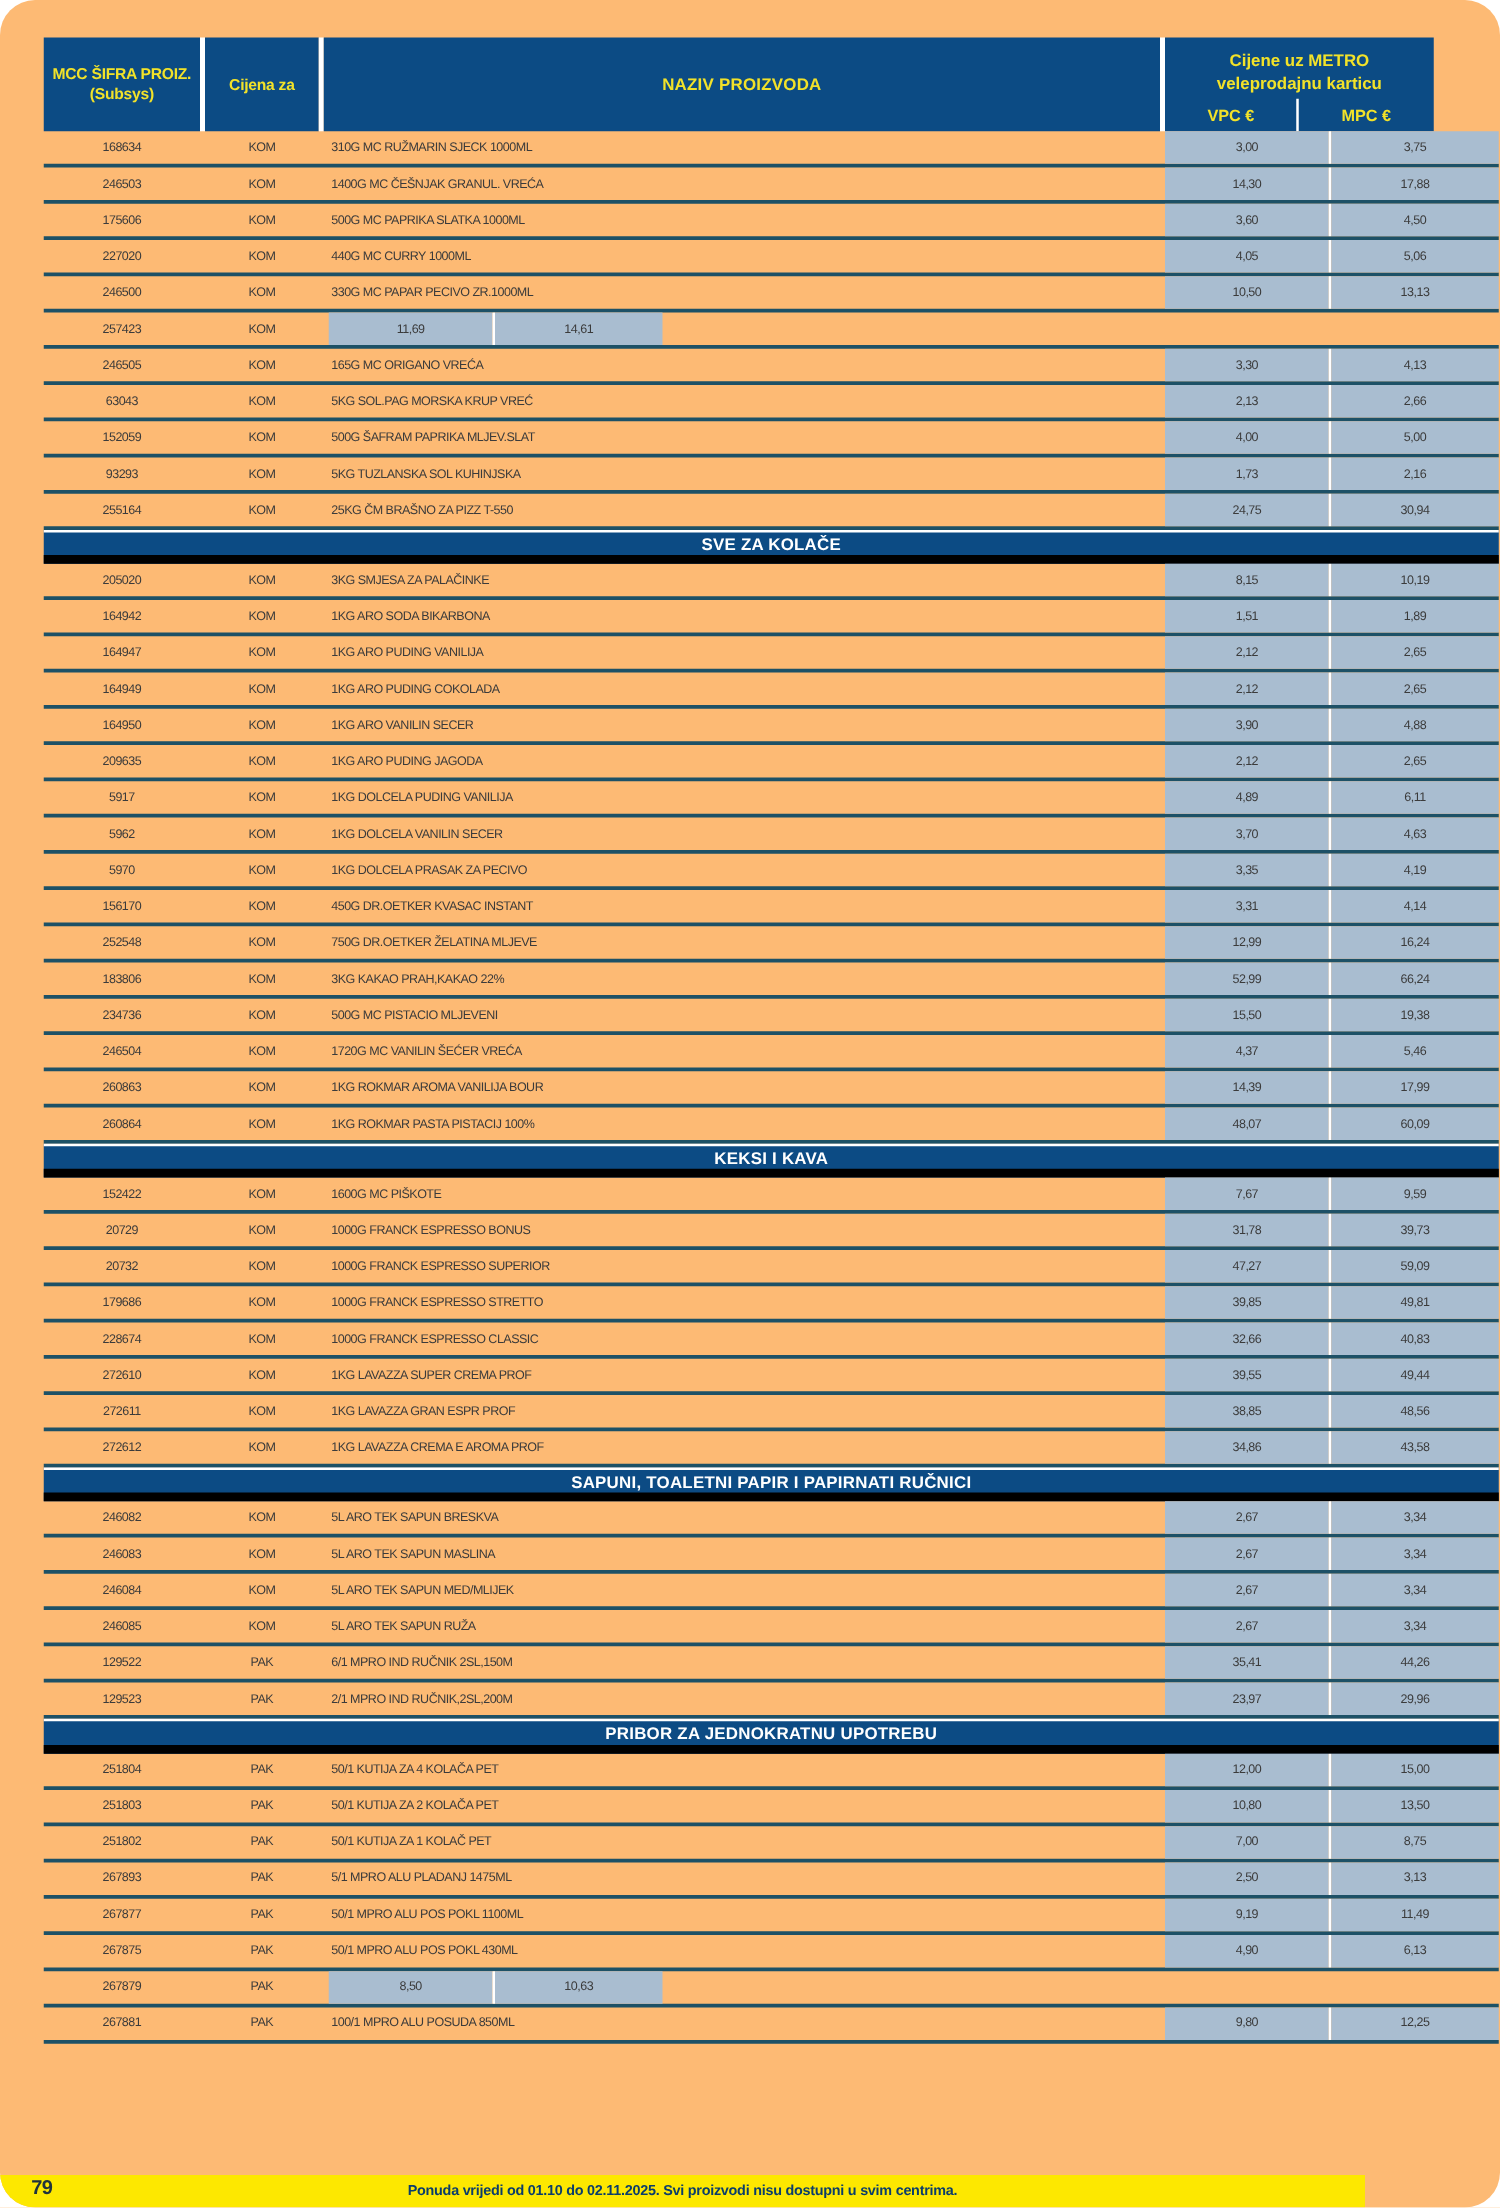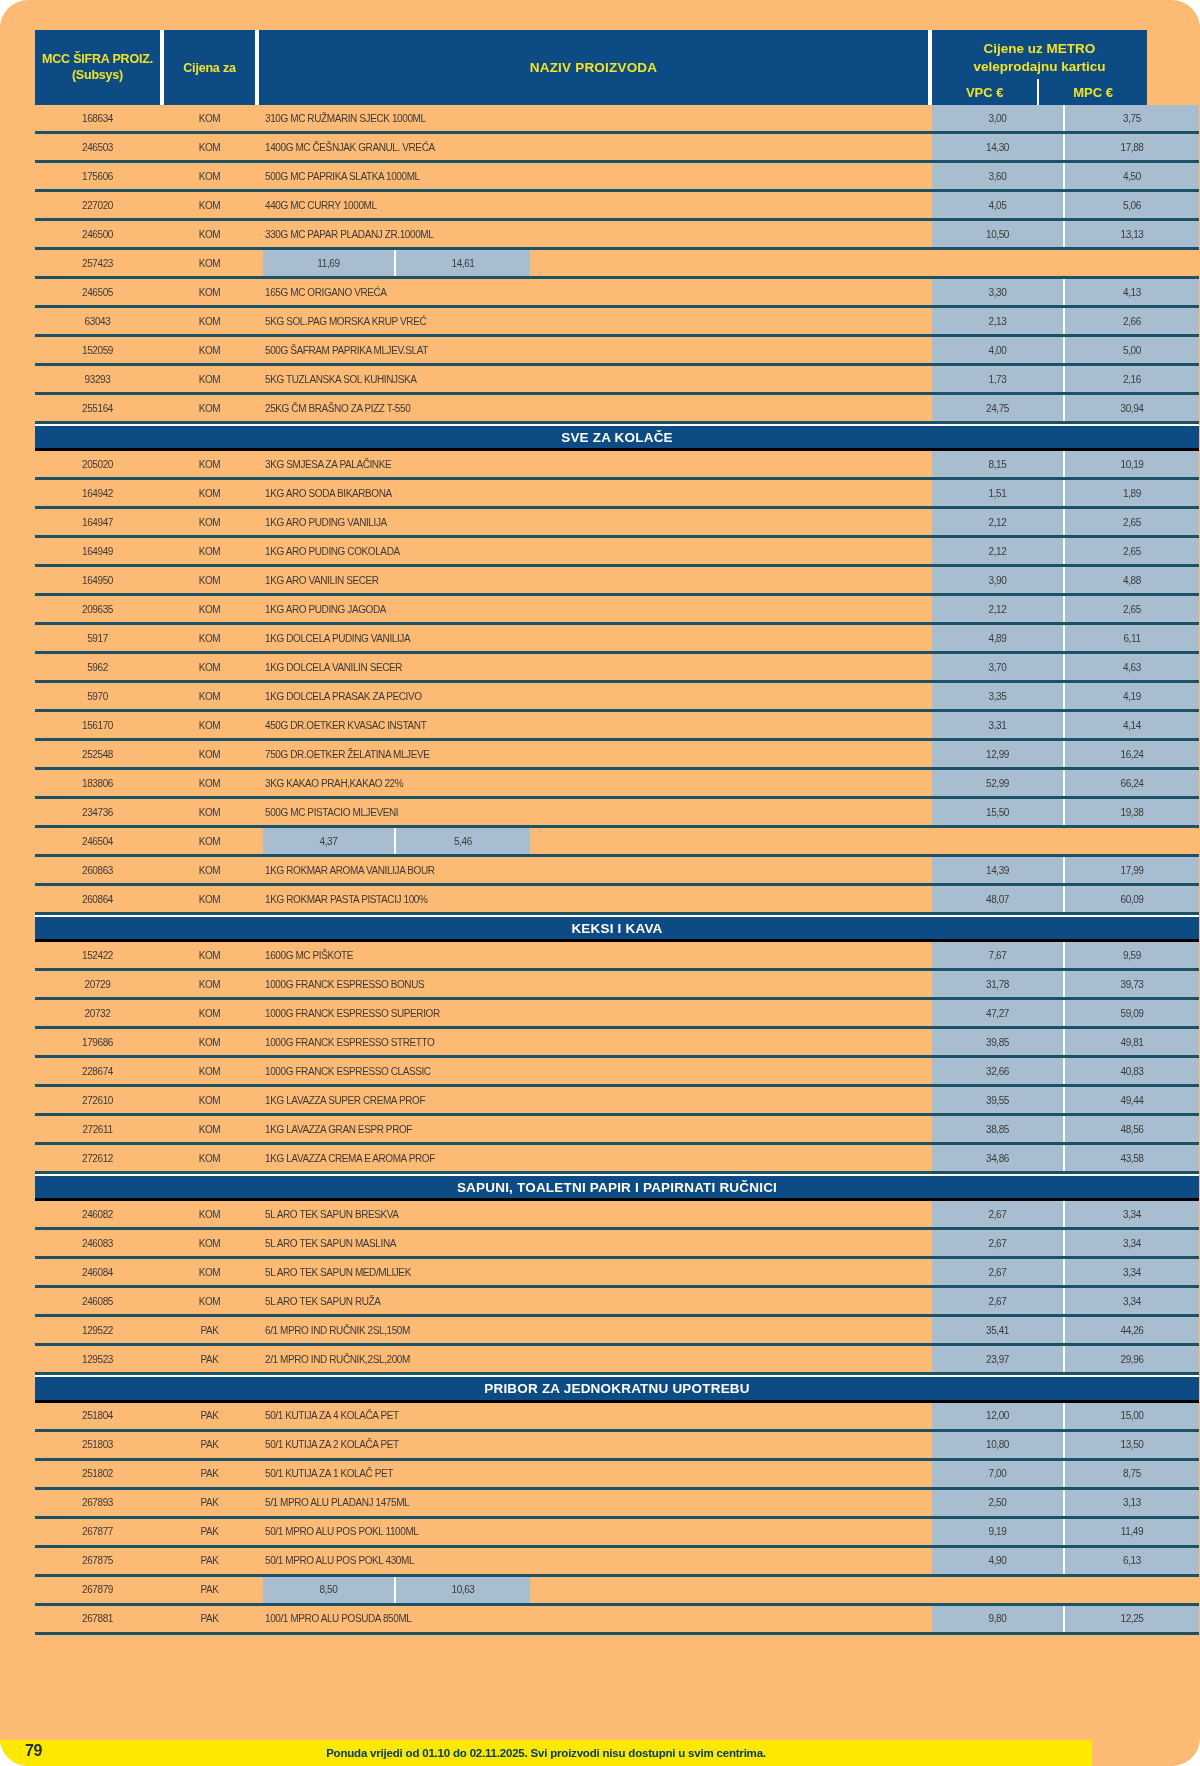--- a/index.html
+++ b/index.html
@@ -44,21 +44,21 @@
   .c{display:flex;align-items:center;justify-content:center;}
   .c-code{width:125px;}
   .c-gap{width:4px;}
   .c-unit{width:91px;}
   .c-name{width:669px;justify-content:flex-start;padding-left:6px;}
   .c-vpc{width:131px;background:var(--price-bg);}
   .c-div{width:2px;background:#fff;}
   .c-mpc{width:134px;background:var(--price-bg);}
 
   .section-band{height:27.17px;background:var(--blue);border-top:2px solid #fff;
-      border-bottom:3px solid #000000;display:flex;align-items:center;justify-content:center;
+      border-bottom:7px solid #000000;display:flex;align-items:center;justify-content:center;
       color:#ffffff;font-weight:bold;font-size:13.5px;letter-spacing:0.2px;}
 
   
   .footer{position:absolute;left:0;top:1740px;width:1092px;height:26px;
       background:var(--footer-yellow);display:flex;align-items:center;}
   .page-num{position:absolute;left:25px;top:2px;font-weight:bold;font-size:16px;
       color:#20333d;letter-spacing:-0.5px;}
   .footer-note{width:100%;text-align:center;font-weight:bold;font-size:11.5px;
       color:var(--footer-text);letter-spacing:-0.2px;}
 </style>
@@ -134,21 +134,21 @@
           <div class="c c-gap"></div>
           <div class="c c-vpc">4,05</div>
           <div class="c c-div"></div>
           <div class="c c-mpc">5,06</div>
         </div>
         <div class="row">
           <div class="c c-code">246500</div>
           <div class="c c-gap"></div>
           <div class="c c-unit">KOM</div>
           <div class="c c-gap"></div>
-          <div class="c c-name">330G MC PAPAR PLADANJ ZR.1000ML</div>
+          <div class="c c-name">330G MC PAPAR PECIVO ZR.1000ML</div>
           <div class="c c-gap"></div>
           <div class="c c-vpc">10,50</div>
           <div class="c c-div"></div>
           <div class="c c-mpc">13,13</div>
         </div>
         <div class="row">
           <div class="c c-code">257423</div>
           <div class="c c-gap"></div>
           <div class="c c-unit">KOM</div>
           <div class="c c-gap"></div>
@@ -354,20 +354,21 @@
           <div class="c c-gap"></div>
           <div class="c c-vpc">15,50</div>
           <div class="c c-div"></div>
           <div class="c c-mpc">19,38</div>
         </div>
         <div class="row">
           <div class="c c-code">246504</div>
           <div class="c c-gap"></div>
           <div class="c c-unit">KOM</div>
           <div class="c c-gap"></div>
+          <div class="c c-name">1720G MC VANILIN ŠEĆER VREĆA</div>
           <div class="c c-gap"></div>
           <div class="c c-vpc">4,37</div>
           <div class="c c-div"></div>
           <div class="c c-mpc">5,46</div>
         </div>
         <div class="row">
           <div class="c c-code">260863</div>
           <div class="c c-gap"></div>
           <div class="c c-unit">KOM</div>
           <div class="c c-gap"></div>

